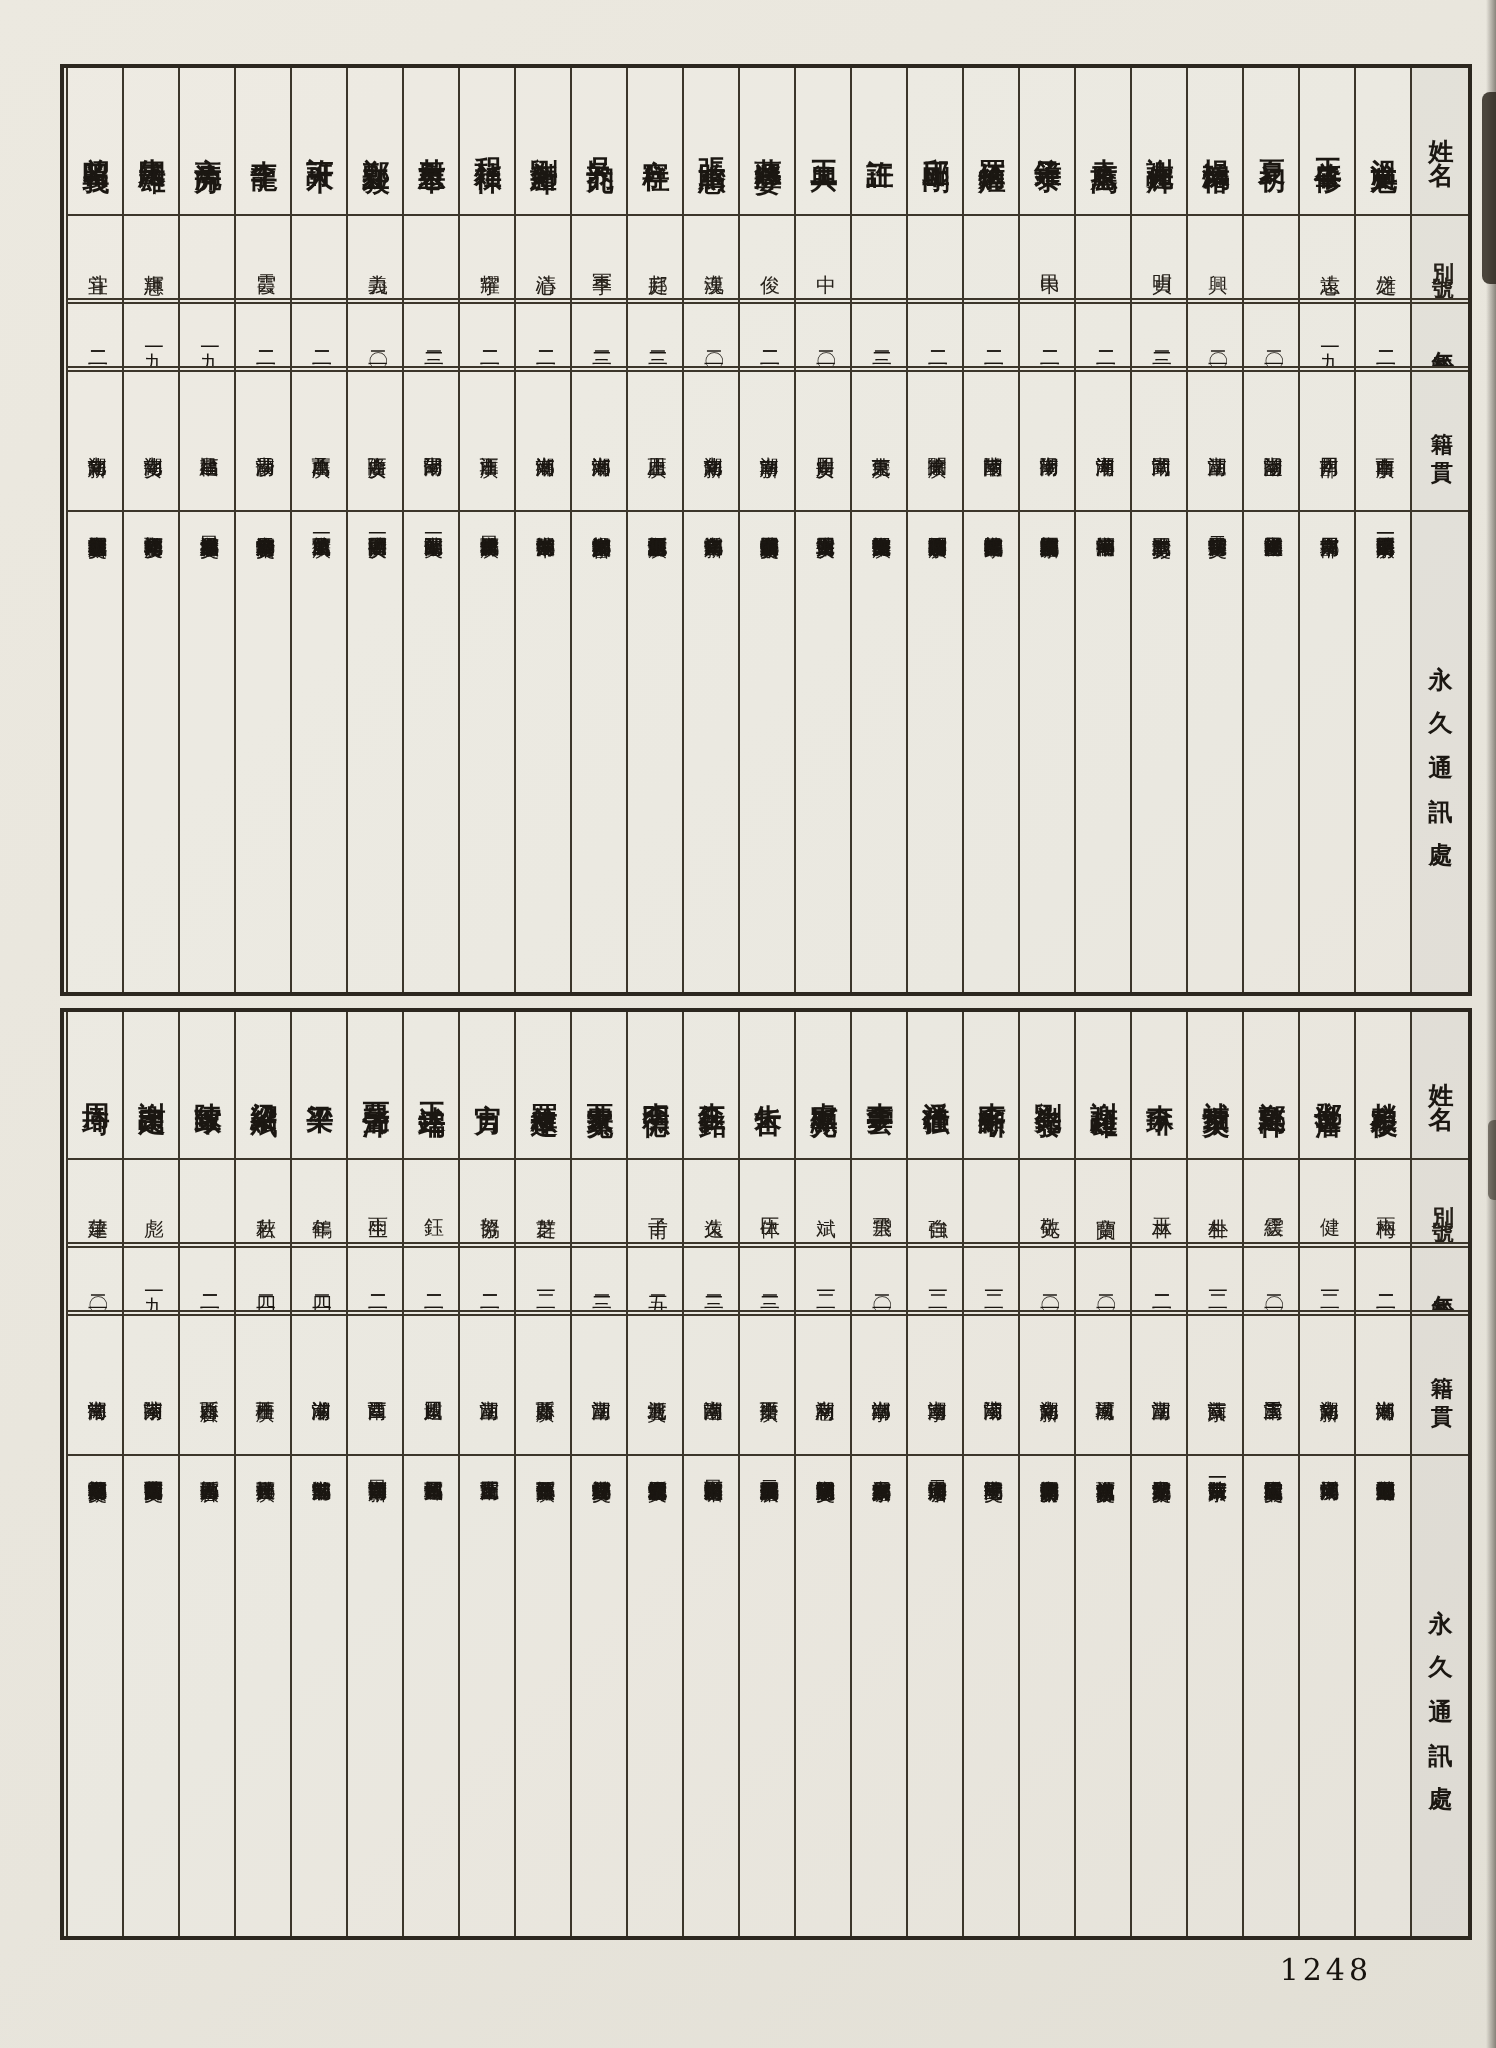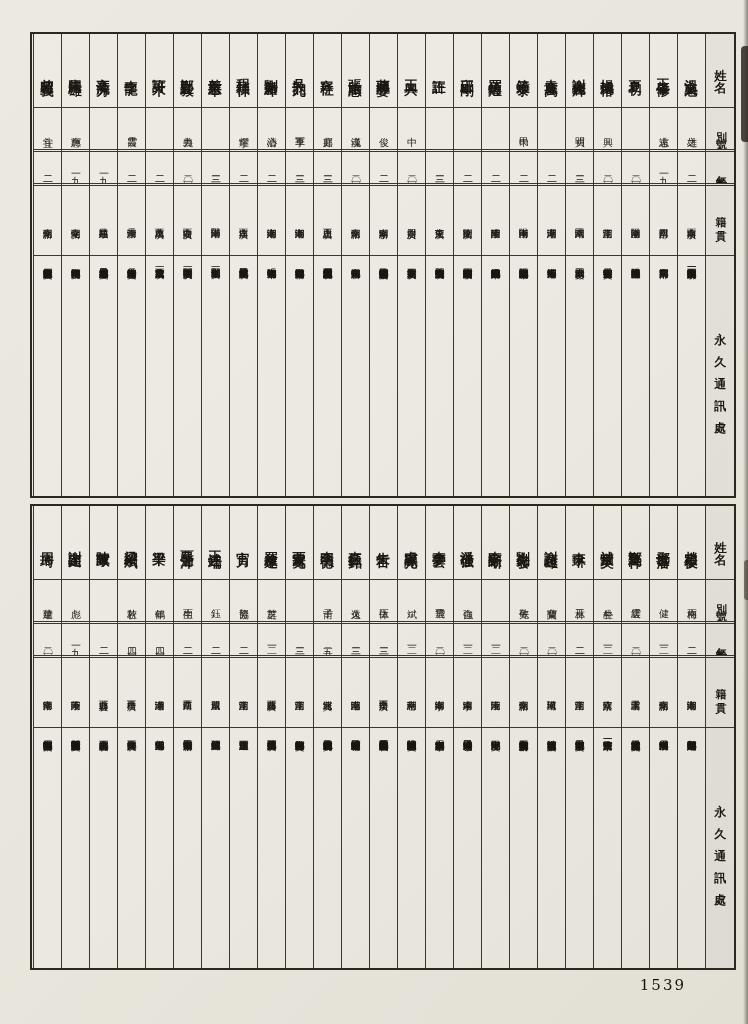--- a/index.html
+++ b/index.html
@@ -427,18 +427,18 @@
           <div class="cell c-name">周琦</div>
           <div class="cell c-alias">建華</div>
           <div class="cell c-age">二〇</div>
           <div class="cell c-native">湖南常德</div>
           <div class="cell c-address">湖南常德鴨堰橋郵轉前周家交</div>
         </div>
       </section>
 
   </div>
 
-  <div class="page-number">1539</div>
+  <div class="page-number">1248</div>
 
   <div class="scan-edge"></div>
   <div class="scan-blob-1"></div>
   <div class="scan-blob-2"></div>
 </div>
 
 </body></html>

